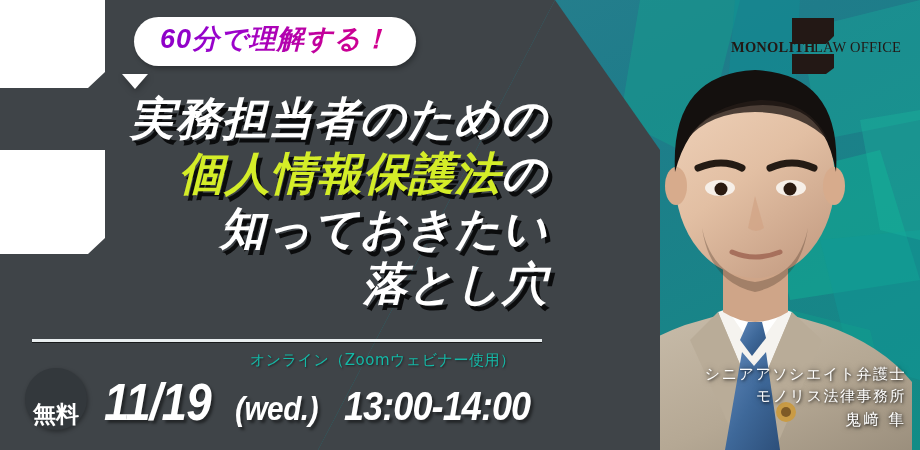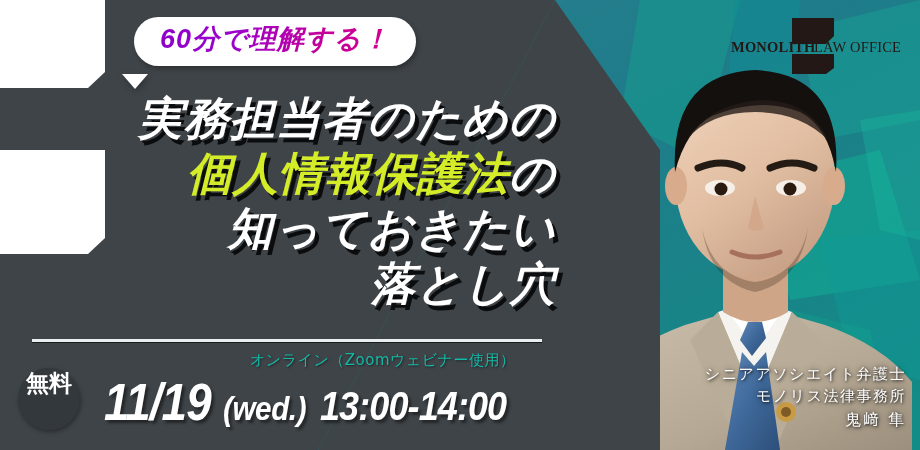--- a/index.html
+++ b/index.html
@@ -48,42 +48,42 @@
   }
   .bubble-tail {
     position:absolute; left:122px; top:74px; width:0; height:0;
     border-left:13px solid transparent; border-right:13px solid transparent;
     border-top:15px solid #ffffff;
     filter:drop-shadow(1px 3px 3px rgba(0,0,0,0.25));
   }
 
   
   .headline {
-    position:absolute; left:8px; top:92px; width:570px;
+    position:absolute; left:0; top:92px; width:570px;
     text-align:right; padding-right:22px;
     font-weight:bold; font-style:italic;
     font-size:45px; line-height:1.22; letter-spacing:1px;
     color:#ffffff;
     text-shadow:4px 5px 0 rgba(0,0,0,0.82);
     padding-left:48px;
   }
   .headline .ln { display:block; white-space:nowrap; }
   .hl-accent { color:#d4ed28; }
 
   
   .divider {
     position:absolute; left:32px; top:339px; width:510px; height:3px;
     background:#e9eef0; box-shadow:0 1px 0 rgba(0,0,0,0.6);
   }
 
   
   .free-badge {
-    position:absolute; left:18px; top:368px; width:62px; height:62px;
+    position:absolute; left:25px; top:368px; width:62px; height:62px;
     border-radius:50%; background:#33383c;
-    display:flex; align-items:flex-start; justify-content:center;
+    display:flex; align-items:flex-end; justify-content:center;
     box-shadow:1px 2px 4px rgba(0,0,0,0.35);
   }
   .free-badge span {
     color:#ffffff; font-size:23px; font-weight:bold; letter-spacing:0px;
     font-family:"DejaVu Sans",sans-serif;
   }
 
   
   .online {
     position:absolute; left:250px; top:351px; width:292px;
@@ -92,21 +92,21 @@
     font-family:"DejaVu Sans",sans-serif;
     text-shadow:1px 1px 2px rgba(0,0,0,0.5);
   }
 
   
   .dateline {
     position:absolute; left:104px; top:372px;
     color:#ffffff; font-style:italic; white-space:nowrap;
     text-shadow:3px 3px 3px rgba(0,0,0,0.45);
     font-family:"Liberation Sans Narrow","Liberation Sans",sans-serif;
-    display:flex; align-items:baseline;
+    display:flex; align-items:baseline;gap:12px;
   }
   .date-main { font-size:52px; font-weight:bold; letter-spacing:-1px; transform:scaleX(0.88); transform-origin:left bottom; }
   .date-dow  { font-size:33px; font-weight:bold; letter-spacing:-0.5px; margin-left:-2px; transform:scaleX(0.9); transform-origin:left bottom;}
   .date-time { font-size:40px; font-weight:bold; letter-spacing:-1px; margin-left:4px; transform:scaleX(0.9); transform-origin:left bottom;}
 
   
   .speaker {
     position:absolute; right:14px; top:364px; width:230px;
     text-align:right; color:#ffffff; line-height:1.45;
     font-size:15px; letter-spacing:1.5px;

